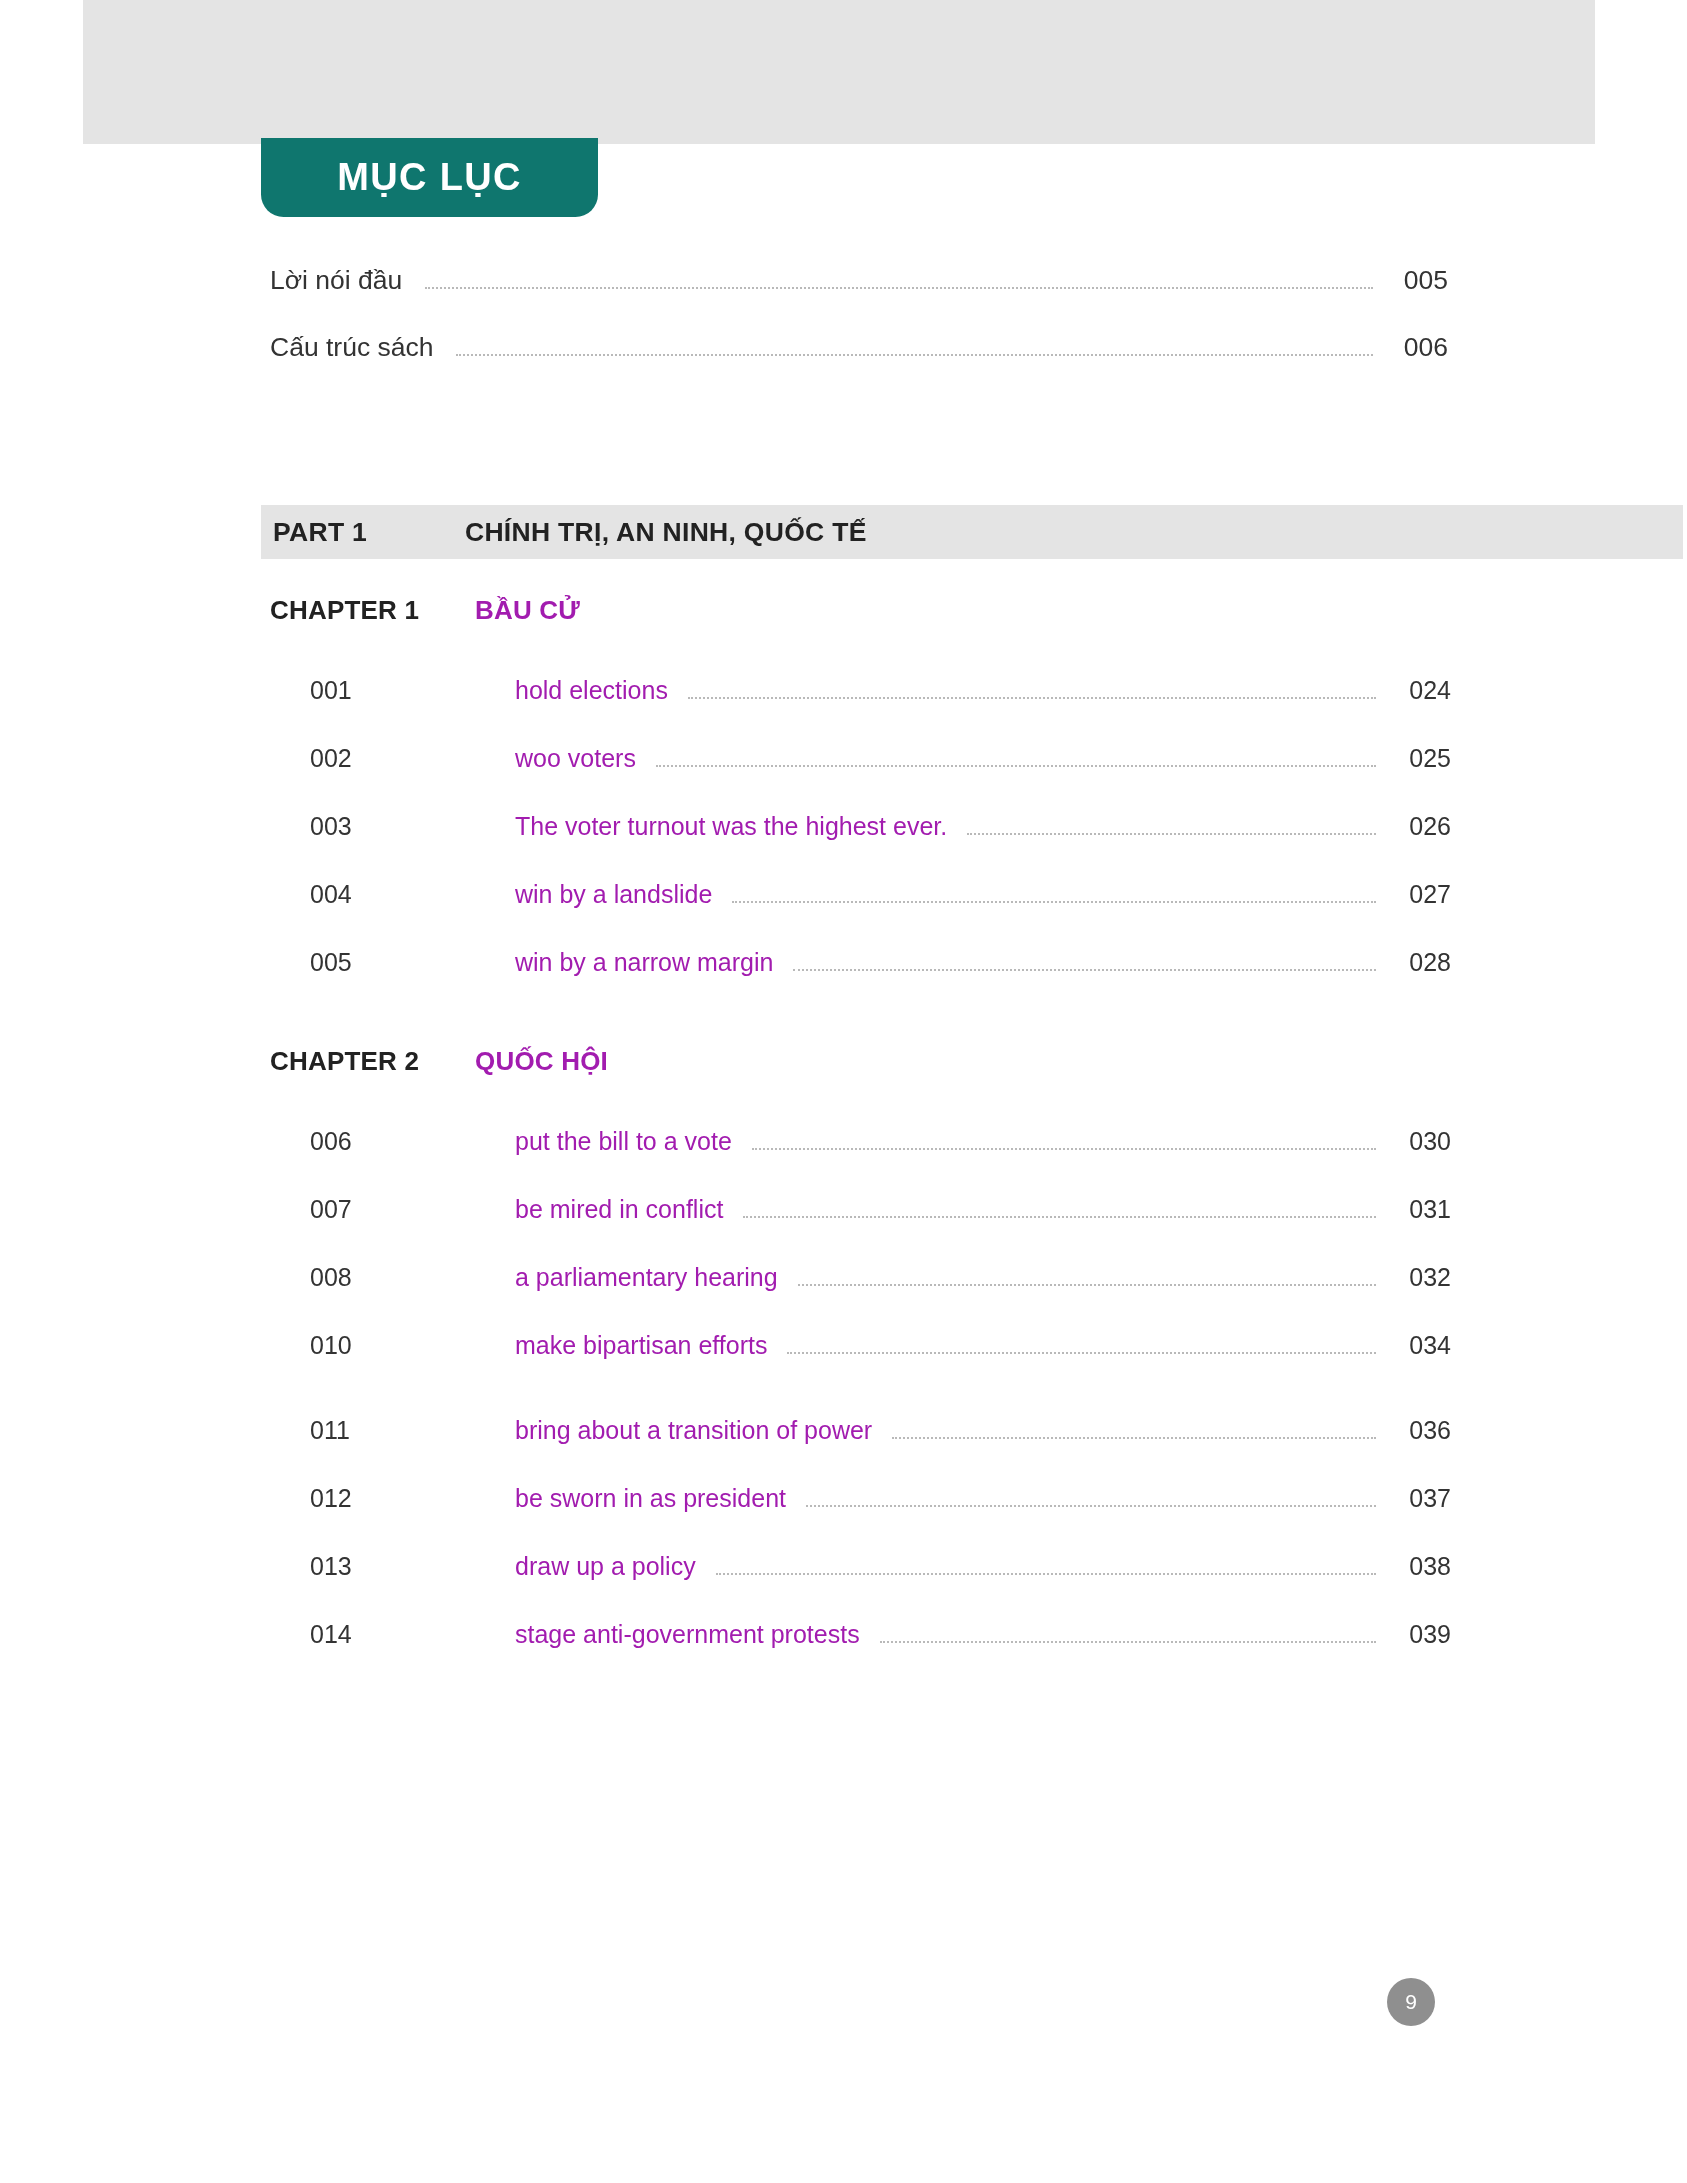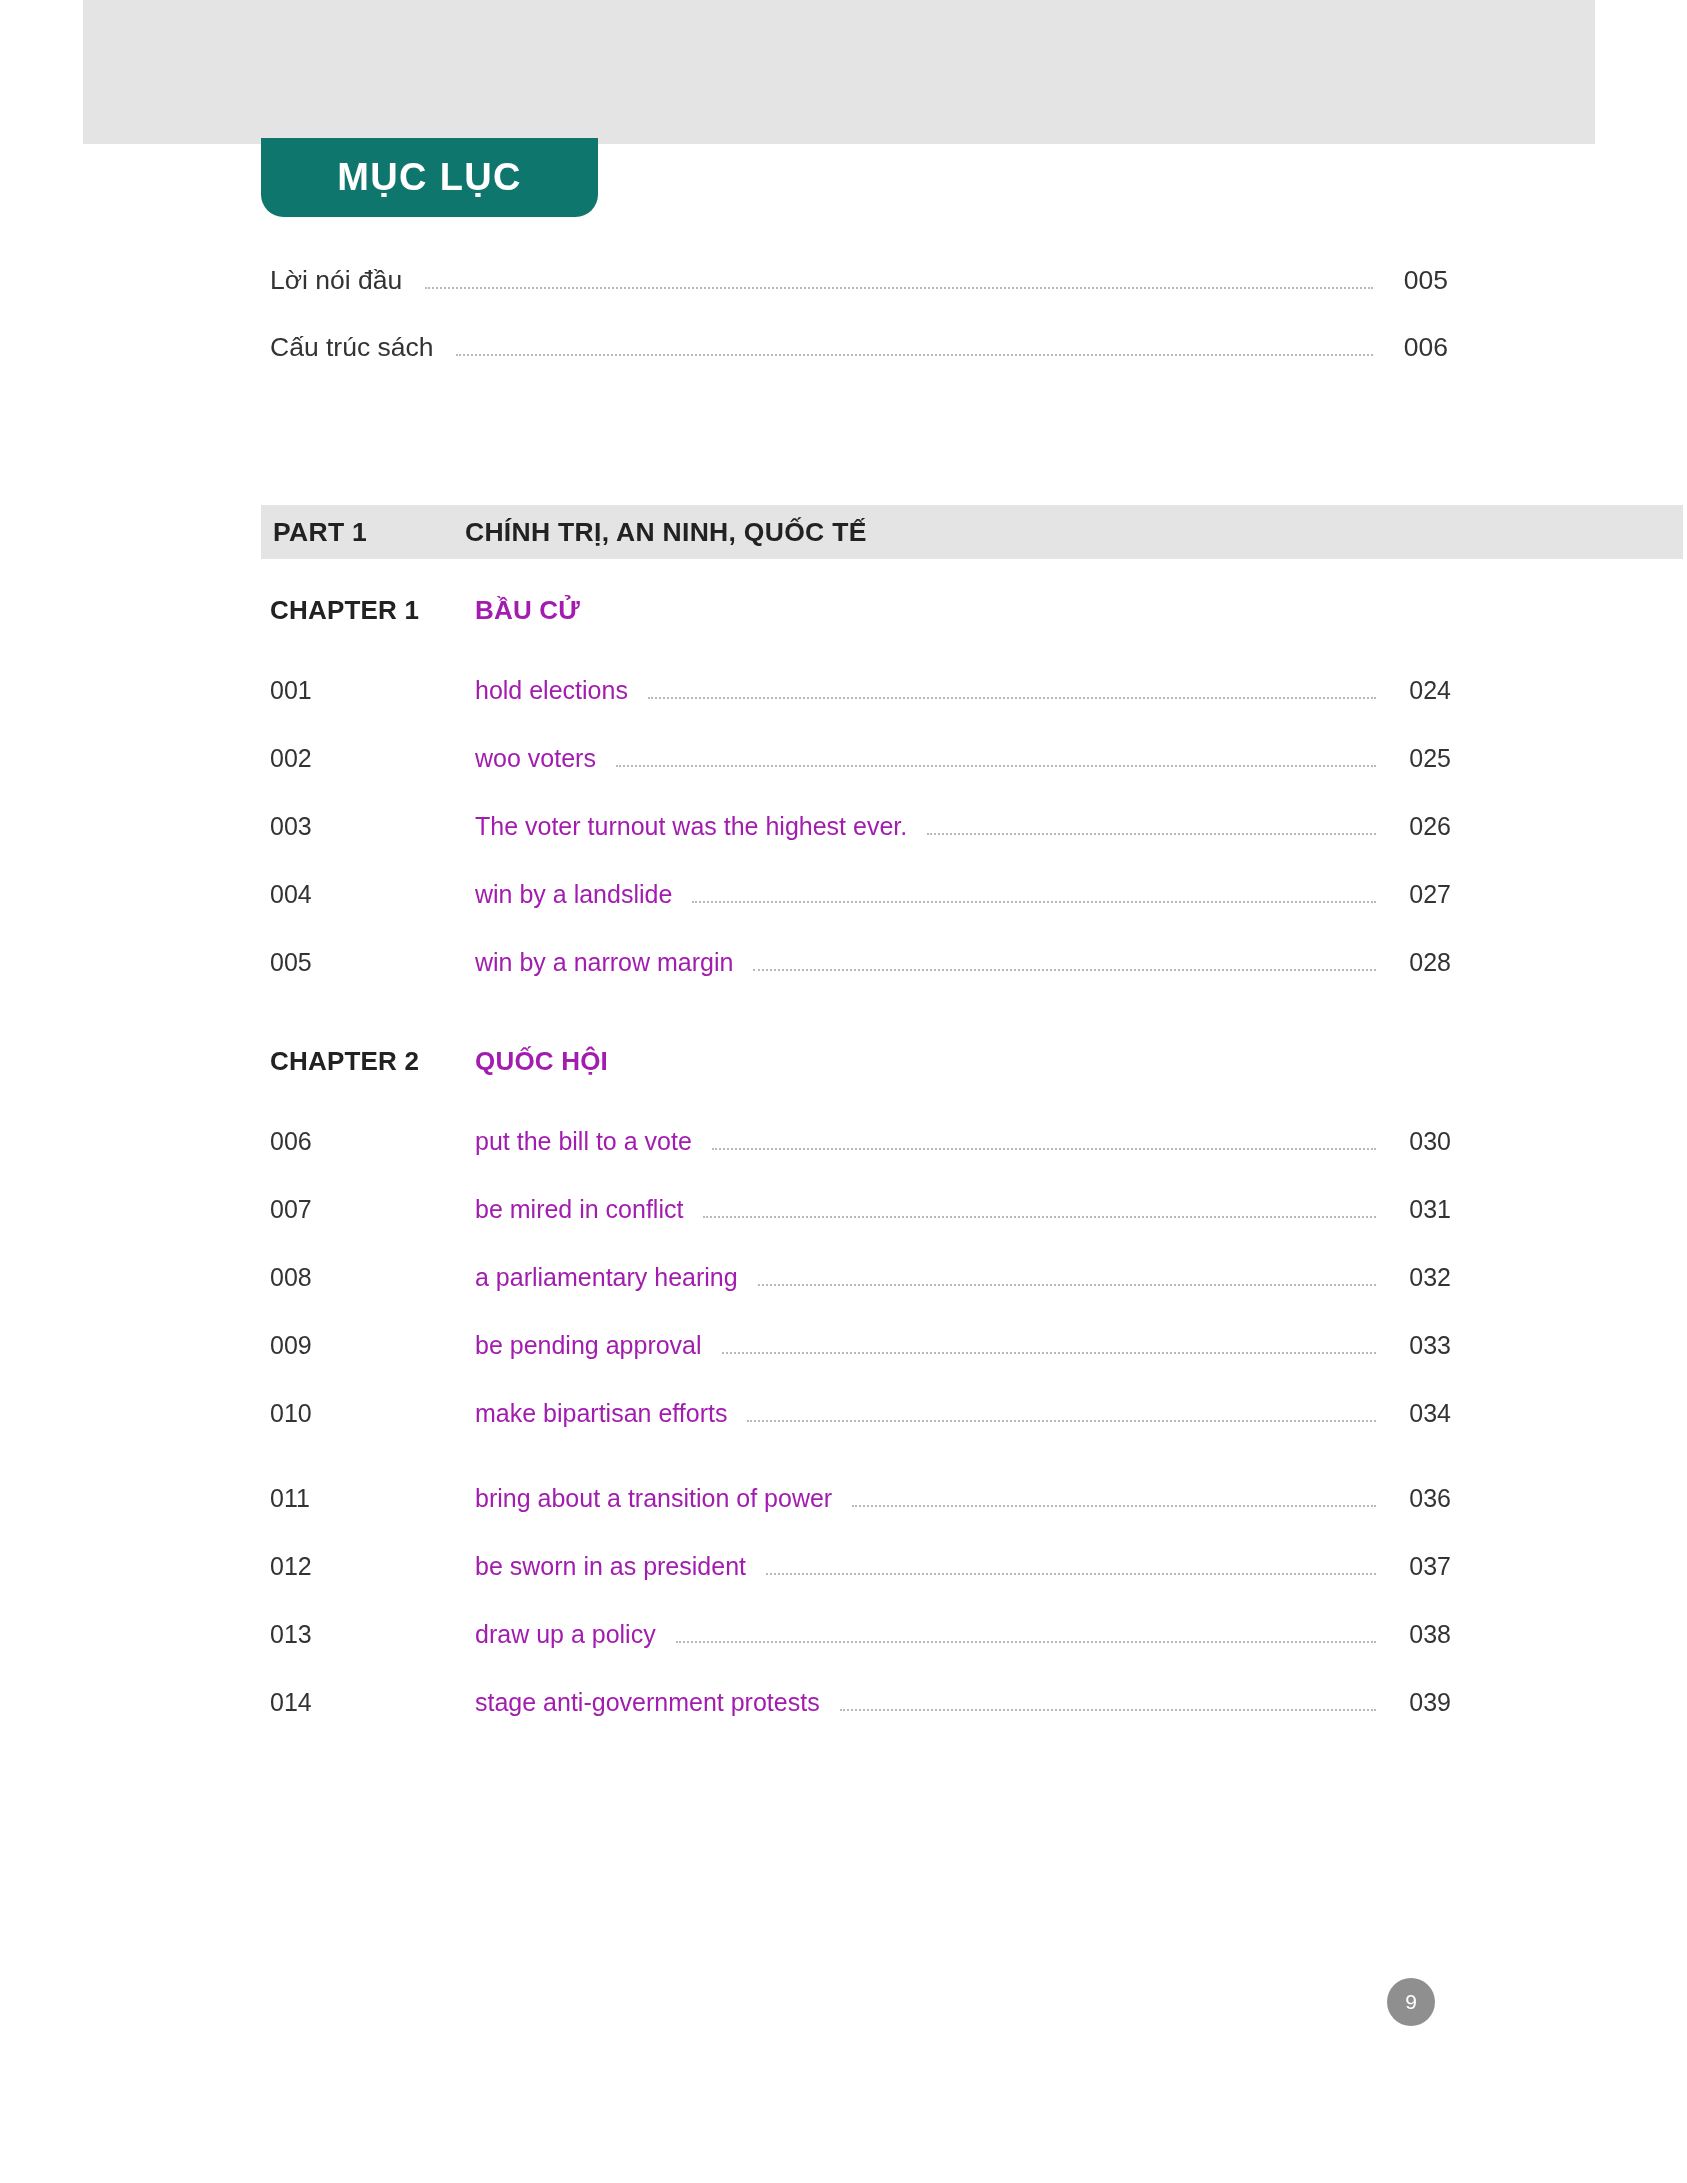--- a/index.html
+++ b/index.html
@@ -136,20 +136,21 @@
     font-size: 26px;
     font-weight: bold;
     color: #a21caf;
     letter-spacing: 0.2px;
   }
 
   .entry-row {
     display: flex;
     align-items: baseline;
     height: 68px;
+    margin-left: 40px;
   }
   .entry-num {
     font-size: 25px;
     color: #333;
     width: 205px;
   }
   .entry-title {
     font-size: 25px;
     color: #a21caf;
     white-space: nowrap;
@@ -272,26 +273,20 @@
       <span class="entry-dots"></span>
       <span class="entry-page">031</span>
     </div>
     <div class="entry-row">
       <span class="entry-num">008</span>
       <span class="entry-title">a parliamentary hearing</span>
       <span class="entry-dots"></span>
       <span class="entry-page">032</span>
     </div>
     <div class="entry-row">
-      <span class="entry-num">009</span>
-      <span class="entry-title">be pending approval</span>
-      <span class="entry-dots"></span>
-      <span class="entry-page">033</span>
-    </div>
-    <div class="entry-row">
       <span class="entry-num">010</span>
       <span class="entry-title">make bipartisan efforts</span>
       <span class="entry-dots"></span>
       <span class="entry-page">034</span>
     </div>
 
     <div class="gap"></div>
 
     <div class="entry-row">
       <span class="entry-num">011</span>

